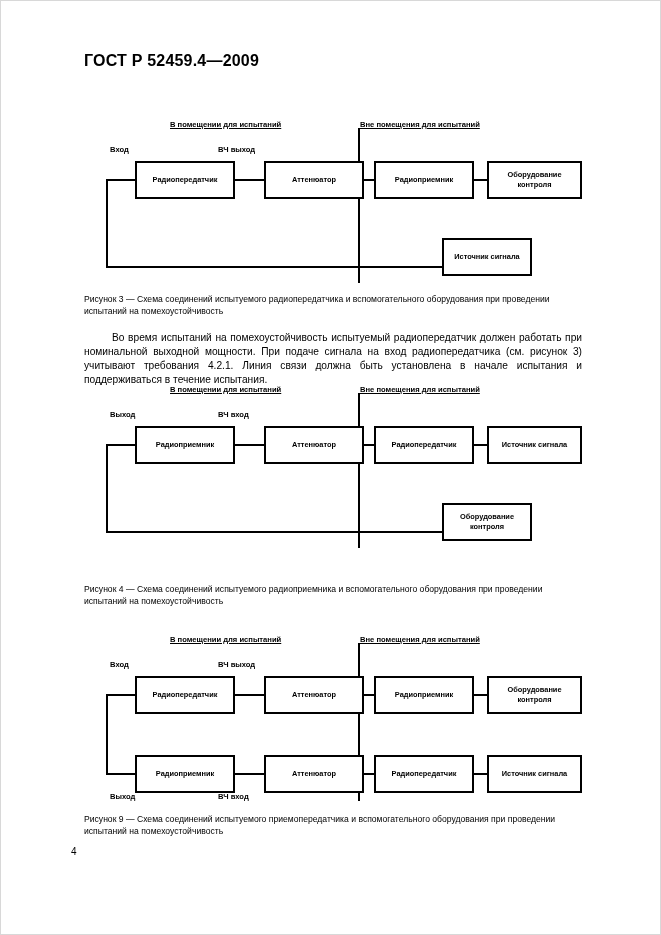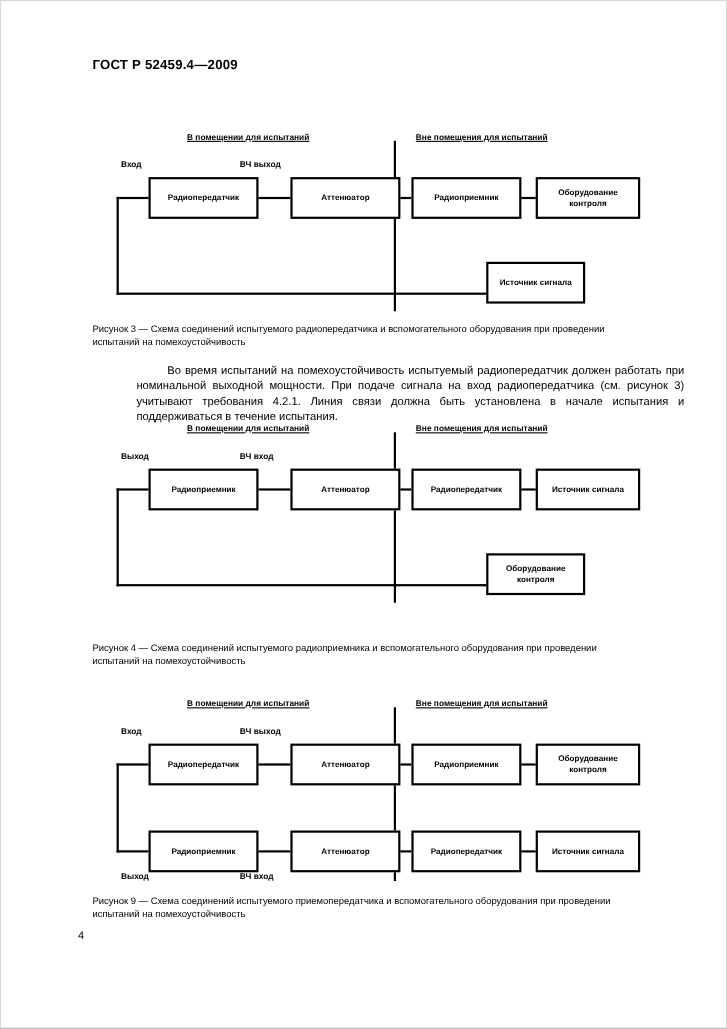--- a/index.html
+++ b/index.html
@@ -24,39 +24,39 @@
     width: 661px; height: 935px;
     border: 1px solid #d8d8d8;
     box-sizing: border-box;
     pointer-events: none;
   }
 
   .std-header {
     position: absolute;
     left: 84px;
     top: 52px;
-    font-size: 12px;
+    font-size: 16px;
     font-weight: bold;
     letter-spacing: 0.2px;
     color: #000;
     white-space: nowrap;
   }
 
   .para {
     position: absolute;
     left: 84px;
     width: 498px;
     font-size: 10.2px;
     line-height: 14px;
     color: #000;
     text-align: justify;
     text-indent: 28px;
   }
   .para.p1 { top: 89px; }
-  .para.p2 { top: 331px; margin-left: 40px; }
+  .para.p2 { top: 331px; }
   .para.p3 { top: 594px; }
 
   .caption {
     position: absolute;
     left: 84px;
     width: 498px;
     font-size: 8.6px;
     line-height: 12px;
     color: #000;
     text-align: left;
@@ -85,21 +85,21 @@
 
   .zone-label {
     position: absolute;
     font-size: 7.6px;
     font-weight: bold;
     color: #000;
     white-space: nowrap;
     text-decoration: underline;
   }
   .zone-in  { left: 86px;  top: 0px; }
-  .zone-out { left: 294px; top: 0px; }
+  .zone-out { left: 276px; top: 0px; }
 
   .port-label {
     position: absolute;
     font-size: 7.6px;
     font-weight: bold;
     color: #000;
     white-space: nowrap;
   }
 
   .divider {

